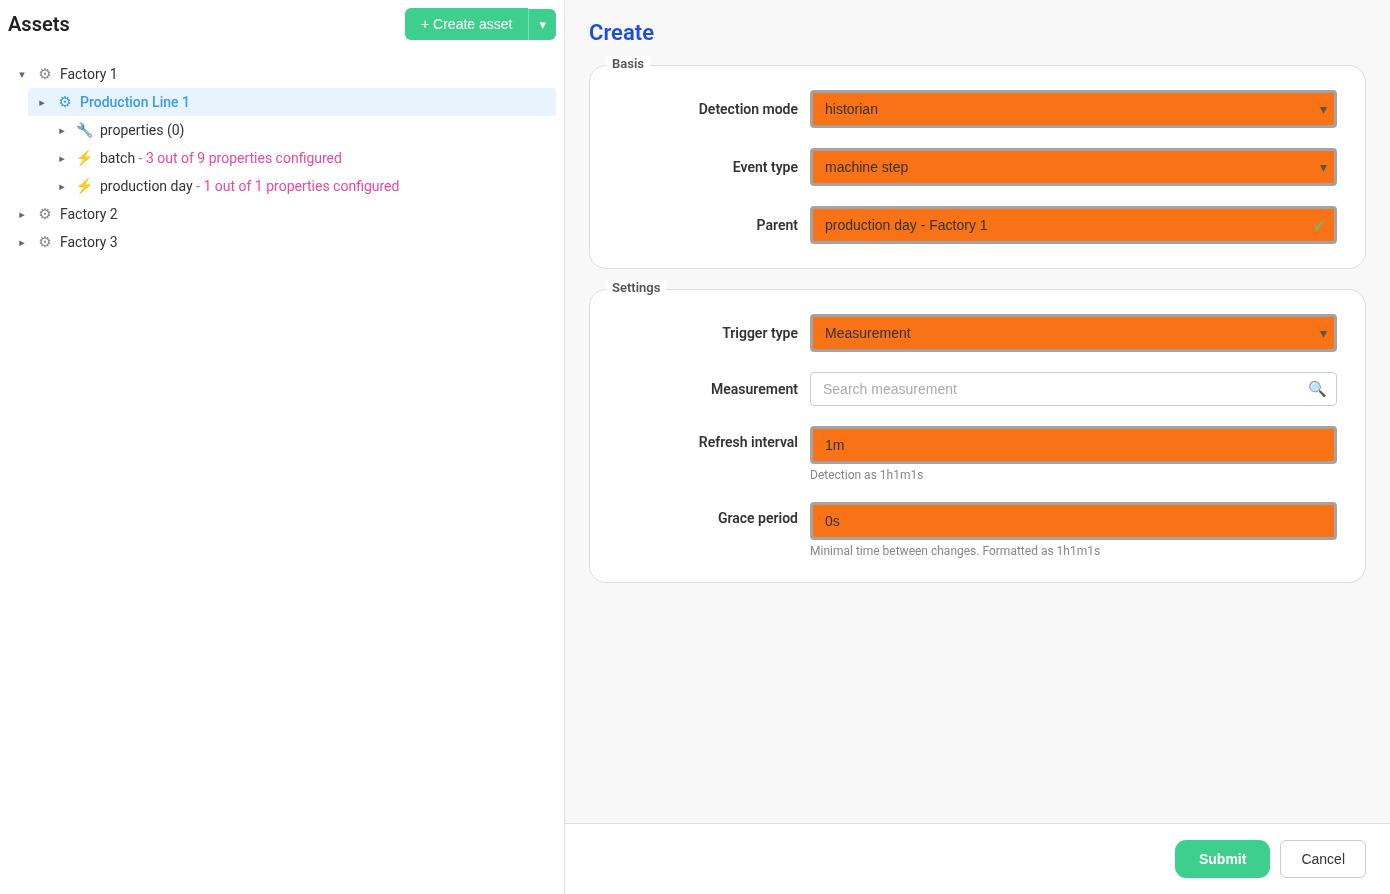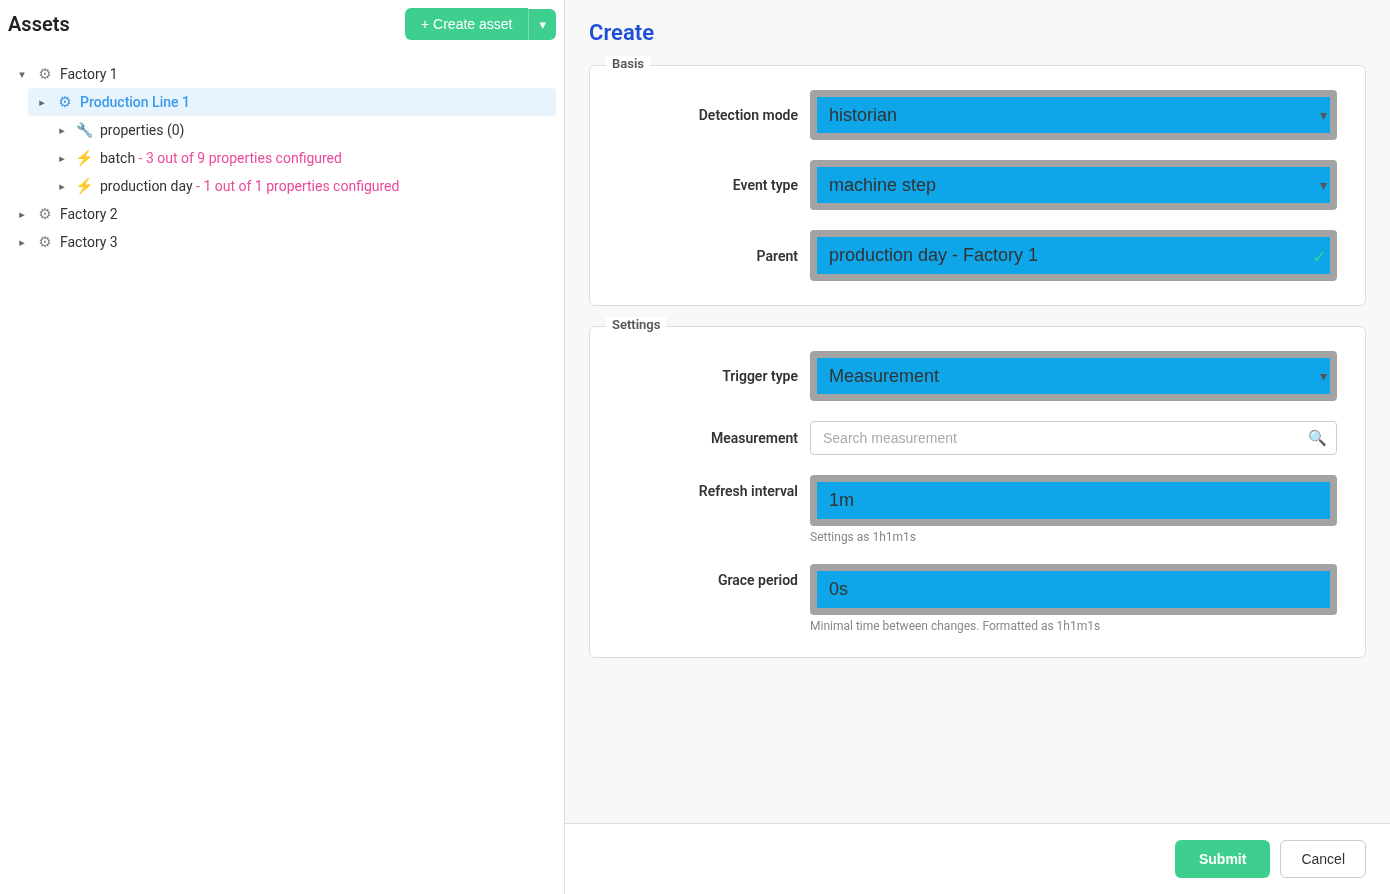--- a/index.html
+++ b/index.html
@@ -136,21 +136,21 @@
     .right-panel-title {
       font-size: 22px;
       font-weight: 600;
       color: #1d4ed8;
       margin-bottom: 20px;
     }
 
     .section-card {
       background: #fff;
       border: 1px solid #ddd;
-      border-radius: 6px;
+      border-radius: 17px;
       padding: 24px 28px;
       margin-bottom: 20px;
       position: relative;
     }
 
     .section-legend {
       font-size: 13px;
       font-weight: 600;
       color: #555;
       position: absolute;
@@ -179,25 +179,25 @@
     }
 
     .form-control-wrap {
       flex: 1;
       position: relative;
     }
 
     .form-control {
       width: 100%;
       padding: 8px 36px 8px 12px;
-      border: 7px solid #a3a3a3;
+      border: 3px solid #a3a3a3;
       border-radius: 4px;
-      font-size: 18px;
+      font-size: 14px;
       color: #333;
-      background: #0ea5e9;
+      background: #f97316;
       appearance: none;
       -webkit-appearance: none;
       cursor: pointer;
     }
 
     .form-control.with-check {
       padding-right: 40px;
     }
 
     .select-arrow {
@@ -263,21 +263,21 @@
       display: flex;
       justify-content: flex-end;
       gap: 10px;
     }
 
     .btn-submit {
       background: #3ecf8e;
       color: #fff;
       border: none;
       padding: 10px 24px;
-      border-radius: 6px;
+      border-radius: 11px;
       font-size: 14px;
       font-weight: 600;
       cursor: pointer;
     }
 
     .btn-cancel {
       background: #fff;
       color: #333;
       border: 1px solid #ccc;
       padding: 10px 20px;
@@ -425,21 +425,21 @@
       <div class="form-control-wrap search-wrap">
         <input type="text" class="form-control" placeholder="Search measurement" style="padding-right: 36px;">
         <span class="search-icon">🔍</span>
       </div>
     </div>
 
     <div class="form-row" style="align-items: flex-start; margin-top: 4px;">
       <label class="form-label" style="margin-top: 8px;">Refresh interval</label>
       <div class="form-control-wrap">
         <input type="text" class="form-control" value="1m" style="">
-        <div class="form-hint">Settings as 1h1m1s</div>
+        <div class="form-hint">Detection as 1h1m1s</div>
       </div>
     </div>
 
     <div class="form-row" style="align-items: flex-start; margin-top: 4px;">
       <label class="form-label" style="margin-top: 8px;">Grace period</label>
       <div class="form-control-wrap">
         <input type="text" class="form-control" value="0s" style="">
         <div class="form-hint">Minimal time between changes. Formatted as 1h1m1s</div>
       </div>
     </div>

